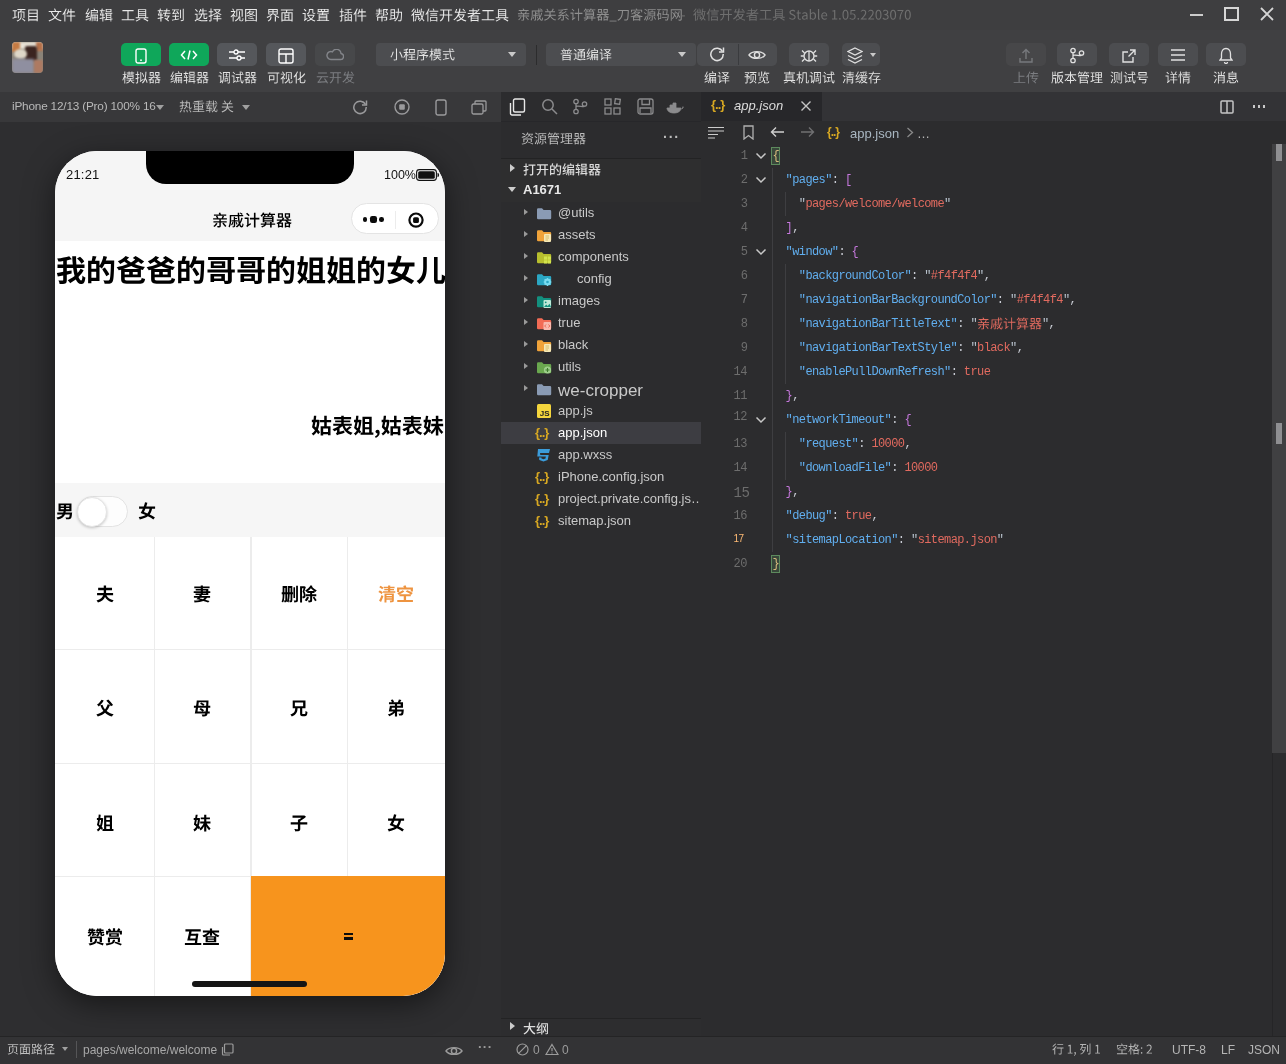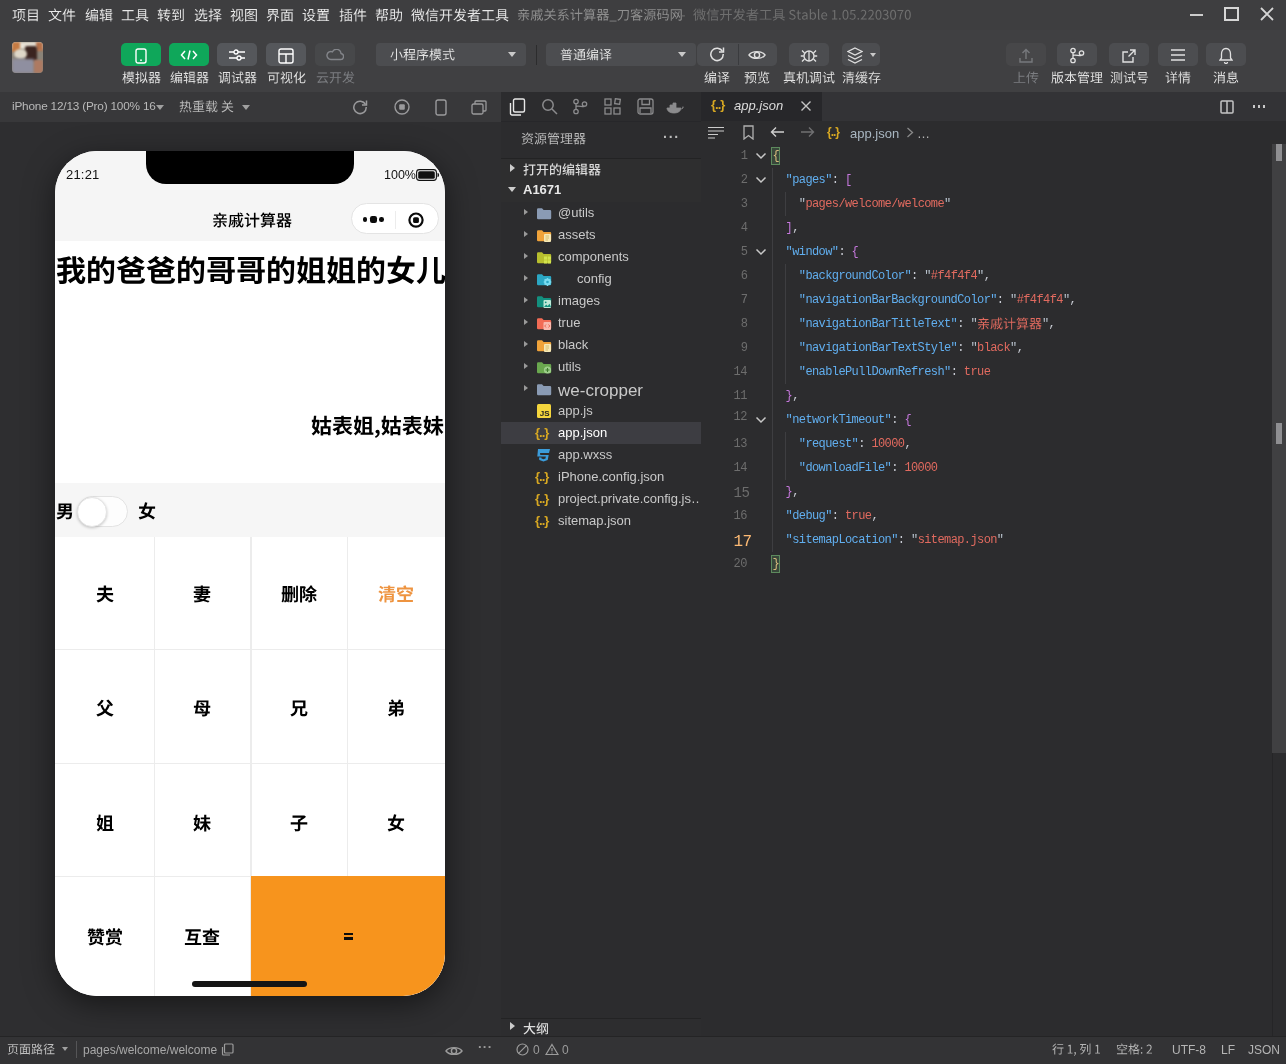--- a/index.html
+++ b/index.html
@@ -739,21 +739,21 @@
 <span style="position:absolute;left:0px;top:294px;font-size:12px;color:#6d6d6d;white-space:pre;line-height:1;font-family:Liberation Mono;left:740.8px;letter-spacing:-0.6px">7</span>
 <span style="position:absolute;left:0px;top:318px;font-size:12px;color:#6d6d6d;white-space:pre;line-height:1;font-family:Liberation Mono;left:740.8px;letter-spacing:-0.6px">8</span>
 <span style="position:absolute;left:0px;top:342px;font-size:12px;color:#6d6d6d;white-space:pre;line-height:1;font-family:Liberation Mono;left:740.8px;letter-spacing:-0.6px">9</span>
 <span style="position:absolute;left:0px;top:366px;font-size:12px;color:#6d6d6d;white-space:pre;line-height:1;font-family:Liberation Mono;left:733.6px;letter-spacing:-0.6px">14</span>
 <span style="position:absolute;left:0px;top:390px;font-size:12px;color:#6d6d6d;white-space:pre;line-height:1;font-family:Liberation Mono;left:733.6px;letter-spacing:-0.6px">11</span>
 <span style="position:absolute;left:0px;top:411px;font-size:12px;color:#6d6d6d;white-space:pre;line-height:1;font-family:Liberation Mono;left:733.6px;letter-spacing:-0.6px">12</span>
 <span style="position:absolute;left:0px;top:438px;font-size:12px;color:#6d6d6d;white-space:pre;line-height:1;font-family:Liberation Mono;left:733.6px;letter-spacing:-0.6px">13</span>
 <span style="position:absolute;left:0px;top:462px;font-size:12px;color:#6d6d6d;white-space:pre;line-height:1;font-family:Liberation Mono;left:733.6px;letter-spacing:-0.6px">14</span>
 <span style="position:absolute;left:0px;top:486px;font-size:14px;color:#6d6d6d;white-space:pre;line-height:1;font-family:Liberation Mono;left:733.6px;letter-spacing:-0.6px">15</span>
 <span style="position:absolute;left:0px;top:510px;font-size:12px;color:#6d6d6d;white-space:pre;line-height:1;font-family:Liberation Mono;left:733.6px;letter-spacing:-0.6px">16</span>
-<span style="position:absolute;left:0px;top:534px;font-size:16px;color:#fdba74;white-space:pre;line-height:1;font-family:Liberation Mono, monospace;left:733.6px;letter-spacing:-0.6px">17</span>
+<span style="position:absolute;left:0px;top:534px;font-size:10px;color:#fdba74;white-space:pre;line-height:1;font-family:Liberation Sans, sans-serif;left:733.6px;letter-spacing:-0.6px">17</span>
 <span style="position:absolute;left:0px;top:558px;font-size:12px;color:#6d6d6d;white-space:pre;line-height:1;font-family:Liberation Mono;left:733.6px;letter-spacing:-0.6px">20</span>
 <svg style="position:absolute;left:755px;top:152px;" width="12" height="8" viewBox="0 0 12 8" fill="none">
     <path d="M1.5 1.5 L6 6 L10.5 1.5" stroke="#c8c8c8" stroke-width="1.5"></path>
   </svg>
 <svg style="position:absolute;left:755px;top:176px;" width="12" height="8" viewBox="0 0 12 8" fill="none">
     <path d="M1.5 1.5 L6 6 L10.5 1.5" stroke="#c8c8c8" stroke-width="1.5"></path>
   </svg>
 <svg style="position:absolute;left:755px;top:248px;" width="12" height="8" viewBox="0 0 12 8" fill="none">
     <path d="M1.5 1.5 L6 6 L10.5 1.5" stroke="#c8c8c8" stroke-width="1.5"></path>
   </svg>

